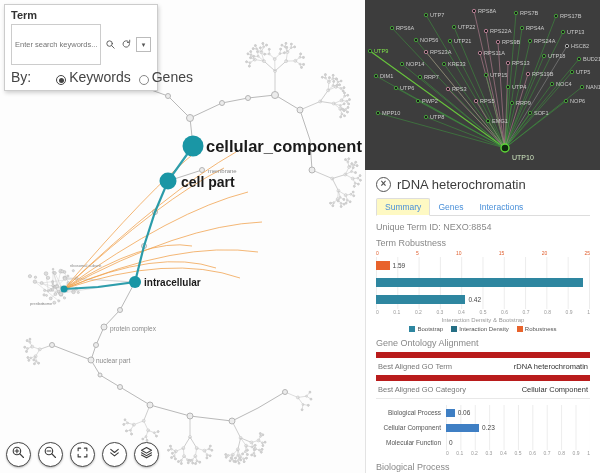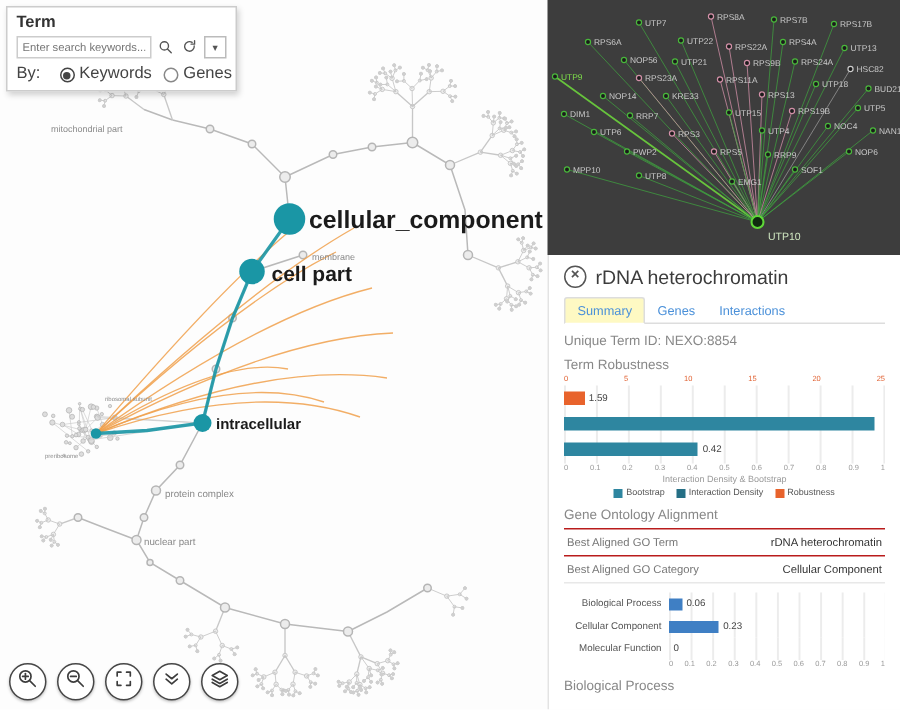--- a/index.html
+++ b/index.html
@@ -8,27 +8,27 @@
   #app{position:absolute;left:0;top:0;width:600px;height:473px;}
 
   
   #left-panel{position:absolute;left:0;top:0;width:365px;height:473px;background:#fdfdfd;}
   #tree-svg{position:absolute;left:0;top:0;}
 
   #search-card{position:absolute;left:4px;top:4px;width:154px;background:#fff;border:1px solid #ccc;
                box-shadow:1px 2px 4px rgba(0,0,0,.18);padding:4px 6px 5px;z-index:5;box-sizing:border-box;}
   #search-card .title{font-size:11px;font-weight:bold;color:#333;}
   .search-row{display:flex;align-items:center;gap:3px;margin-top:3px;}
-  #search-input{flex:1;min-width:0;border:1px solid #ccc;font-size:7.5px;padding:2px 3px;color:#333;outline:none;}
+  #search-input{flex:1;min-width:0;border:1px solid #ccc;font-size:7.5px;padding:15px 3px;color:#333;outline:none;}
   .icon-btn{width:13px;height:13px;display:flex;align-items:center;justify-content:center;cursor:pointer;flex:none;}
   .mini{width:11px;height:11px;stroke:#555;fill:none;stroke-width:2;stroke-linecap:round;}
   .caret-box{width:13px;height:13px;border:1px solid #bbb;display:flex;align-items:center;justify-content:center;
              font-size:7px;color:#555;cursor:pointer;flex:none;}
   .caret-box::before{content:"\25BE";}
-  .by-row{display:flex;align-items:center;gap:13px;margin-top:4px;font-size:11px;color:#444;}
+  .by-row{display:flex;align-items:center;gap:25px;margin-top:4px;font-size:14px;color:#444;}
   .radio-item{display:flex;align-items:flex-end;gap:3px;cursor:pointer;}
   .radio{width:8px;height:8px;border:1px solid #888;border-radius:50%;display:inline-block;position:relative;background:#fff;}
   .radio.sel{border-color:#444;}
   .radio.sel::after{content:"";position:absolute;left:1.5px;top:1.5px;width:5px;height:5px;border-radius:50%;background:#444;}
 
   #controls{position:absolute;left:6px;bottom:6px;display:flex;gap:7px;z-index:5;}
   .ctrl-btn{width:25px;height:25px;border-radius:50%;background:#fff;border:1.7px solid #474747;
             display:flex;align-items:center;justify-content:center;cursor:pointer;box-shadow:0 1px 2px rgba(0,0,0,.25);box-sizing:border-box;}
   .ctrl-btn svg{width:15px;height:15px;stroke:#3d3d3d;fill:none;stroke-width:1.8;stroke-linecap:round;stroke-linejoin:round;}
 
@@ -52,21 +52,21 @@
   #tr-plot{position:relative;height:52px;margin-top:1px;border-right:1px solid #ececec;
            background-image:linear-gradient(to right,#ececec 1px,transparent 1px);background-size:calc(100%/10) 100%;}
   .tr-row{position:absolute;left:0;height:9px;display:flex;align-items:center;}
   .tr-bar{height:9px;flex:none;}
   .bar-label{font-size:6.5px;color:#444;margin-left:3px;white-space:nowrap;}
   .axis-caption{text-align:center;font-size:6px;color:#999;margin-top:2px;}
   .legend{display:flex;justify-content:center;gap:8px;margin-top:3px;font-size:6px;color:#555;}
   .legend-item{display:flex;align-items:center;gap:2px;}
   .swatch{width:6px;height:6px;display:inline-block;flex:none;}
   .go-rows{margin-top:4px;}
-  .go-row{display:flex;justify-content:space-between;align-items:center;border-top:1px solid #b91c1c;
+  .go-row{display:flex;justify-content:space-between;align-items:center;border-top:6px solid #b91c1c;
           padding:4px 2px;font-size:7.5px;}
   .go-row.last{border-bottom:1px solid #e8e8e8;}
   .go-label{color:#777;}
   .go-value{color:#333;}
   #go-chart{margin-top:6px;}
   .goc-row{display:flex;align-items:center;height:15px;}
   .goc-label{width:70px;font-size:6.5px;color:#555;text-align:right;padding-right:5px;flex:none;box-sizing:border-box;}
   .goc-bararea{flex:1;position:relative;height:100%;display:flex;align-items:center;
                background-image:linear-gradient(to right,#ececec 1px,transparent 1px);background-size:calc(100%/10) 100%;}
   .goc-bar{height:8px;flex:none;}

